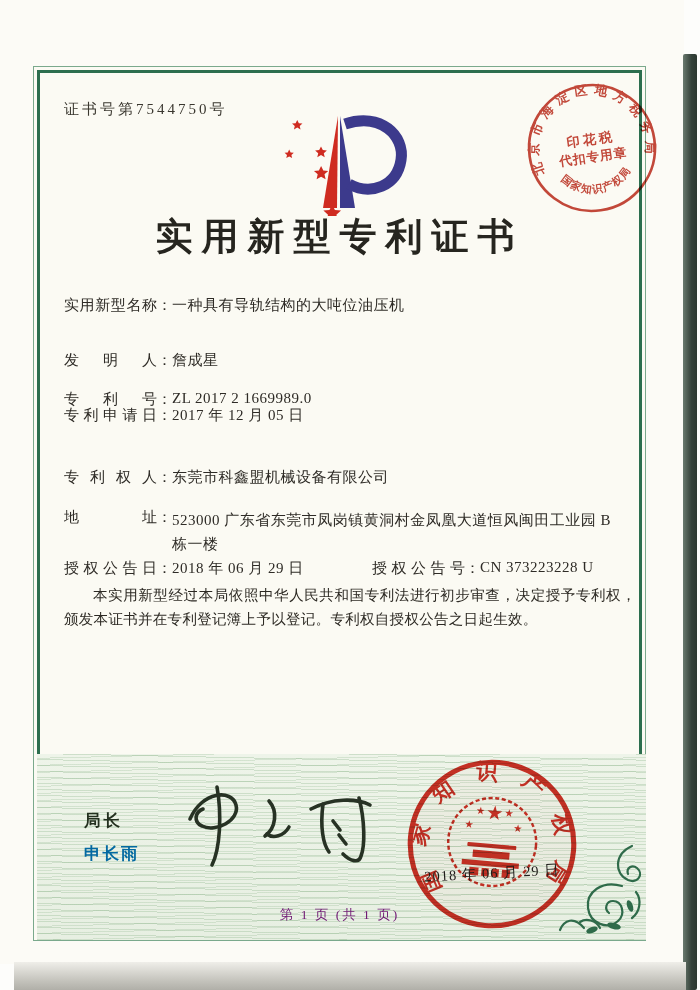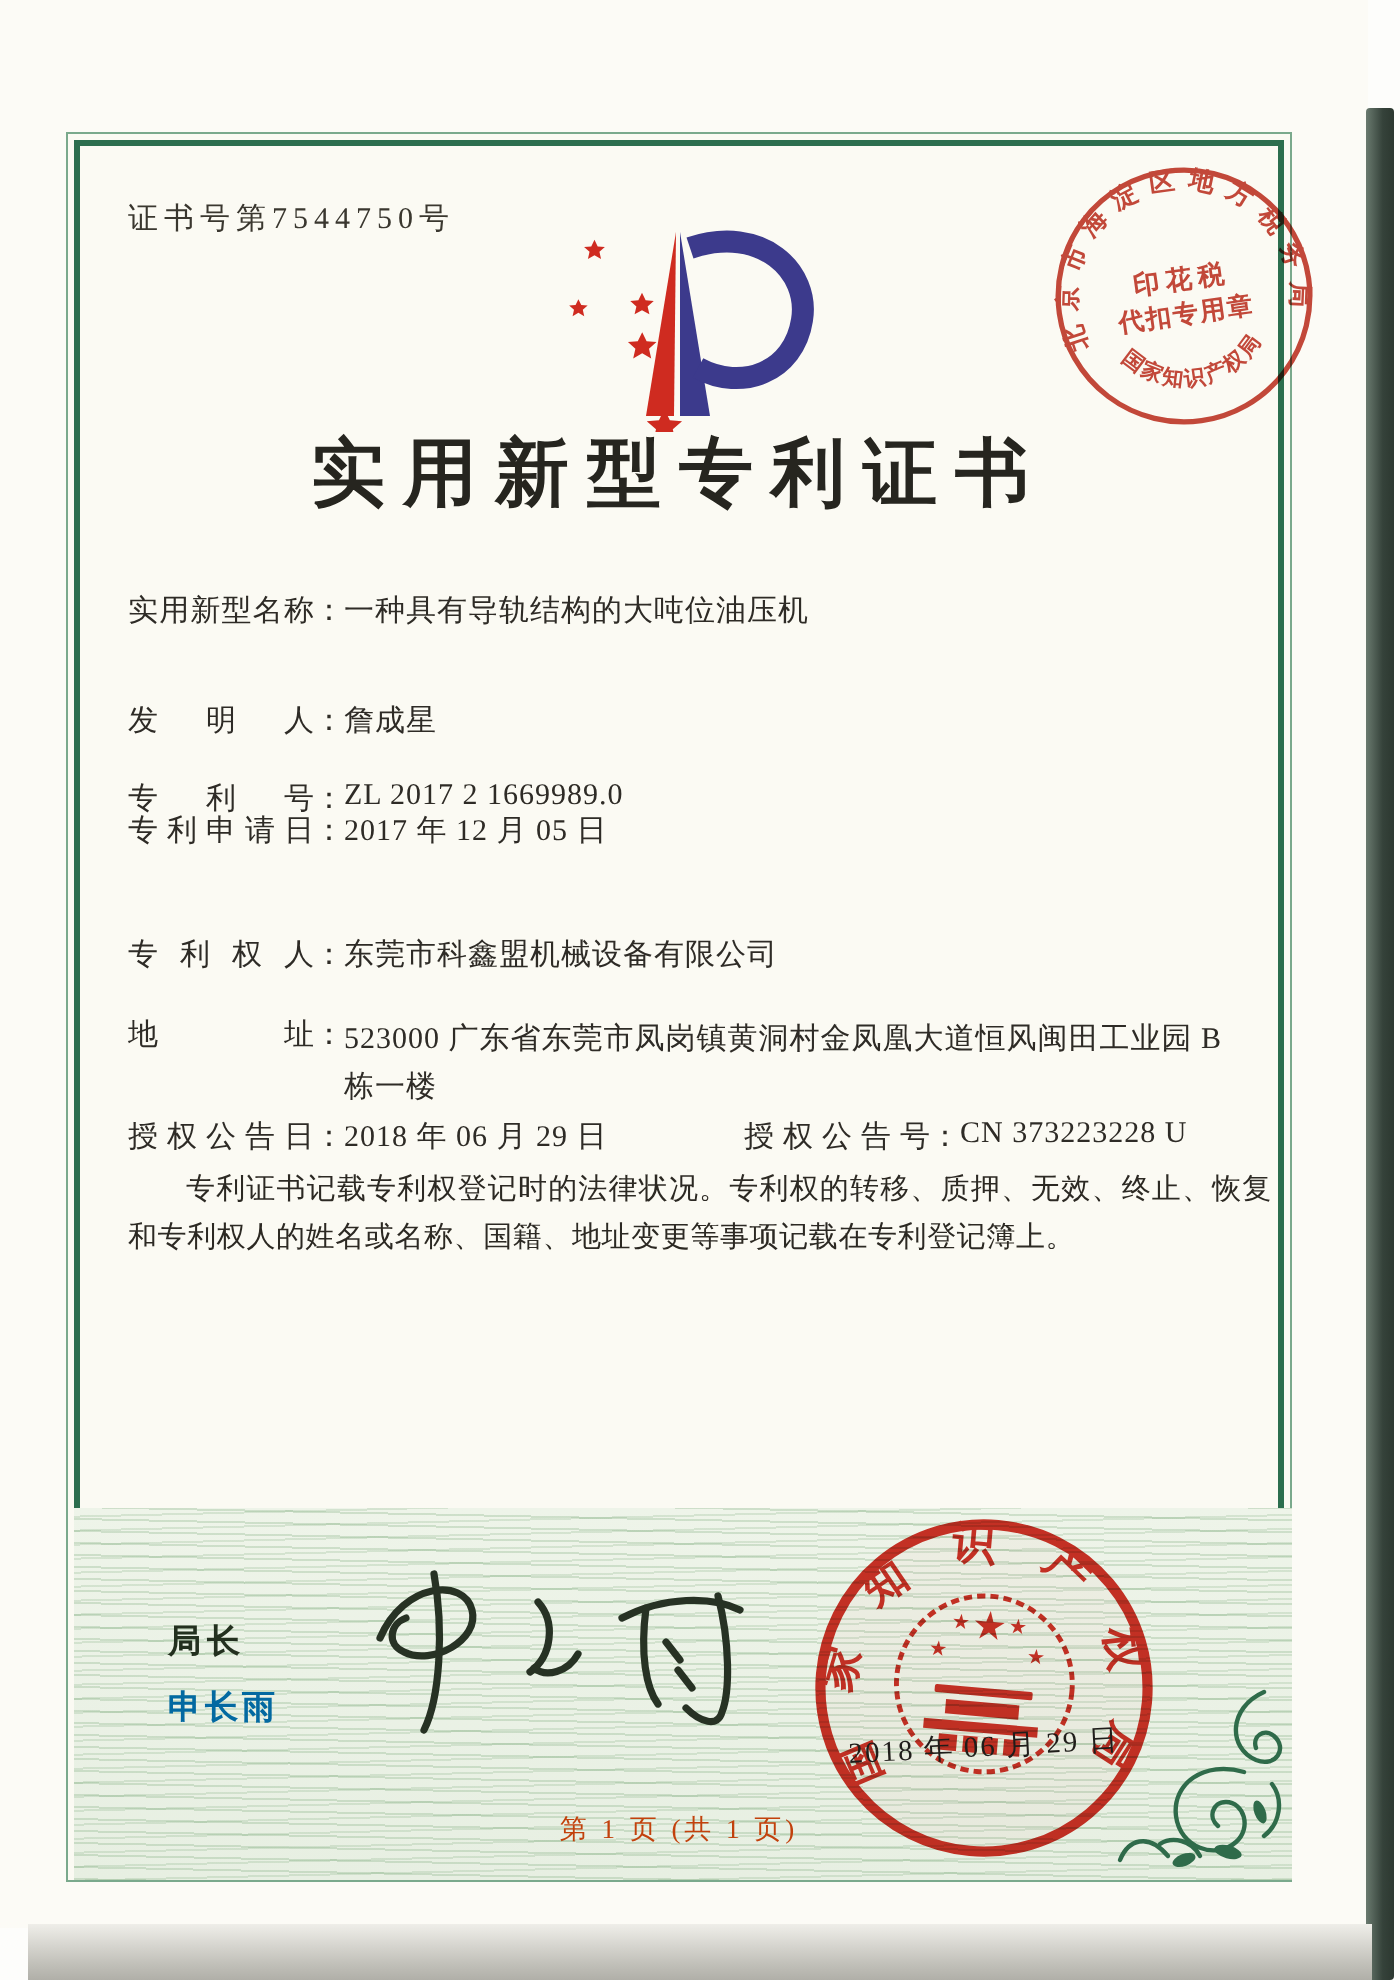--- a/index.html
+++ b/index.html
@@ -75,21 +75,21 @@
 
   .main-seal{left:400px;top:752px;mix-blend-mode:multiply;transform:rotate(5deg);}
   .seal-date{
     left:402px;top:864px;width:180px;text-align:center;font-size:14.5px;
     letter-spacing:1px;color:#1f1d1a;transform:rotate(-3deg);z-index:5;
   }
 
   .flourish{left:556px;top:840px;}
 
   .footer{left:33px;top:906px;width:613px;text-align:center;font-size:13.5px;
-    letter-spacing:2px;color:#c2410c;z-index:6;}
+    letter-spacing:2px;color:#701a75;z-index:6;}
 </style>
 </head>
 <body>
 
 <div class="abs paper"></div>
 <div class="abs edge-right"></div>
 <div class="abs edge-bottom"></div>
 
 <div class="abs frame-outer">
   <div class="frame-inner"></div>
@@ -149,21 +149,21 @@
   <span class="lab">地址</span><span class="colon">：</span><span class="val wrap">523000 广东省东莞市凤岗镇黄洞村金凤凰大道恒风闽田工业园 B 栋一楼</span>
 </div>
 <div class="abs row" style="top:559px">
   <span class="lab">授权公告日</span><span class="colon">：</span><span class="val">2018 年 06 月 29 日</span>
   <span class="pair2">
     <span class="lab">授权公告号</span><span class="colon">：</span><span class="val">CN 373223228 U</span>
   </span>
 </div>
 
 <div class="abs paras">
-  <p>专利证书记载专利权登记时的法律状况。专利权的转移、质押、无效、终止、恢复和专利权人的姓名或名称、国籍、地址变更等事项记载在专利登记簿上。</p>
+  <p>本实用新型经过本局依照中华人民共和国专利法进行初步审查，决定授予专利权，颁发本证书并在专利登记簿上予以登记。专利权自授权公告之日起生效。</p>
 </div>
 
 <div class="abs officer-title">局长</div>
 <div class="abs officer-name">申长雨</div>
 
 <svg class="abs signature" width="212" height="100" viewBox="0 0 212 100">
   <g fill="none" stroke="#273224" stroke-width="3.6" stroke-linecap="round">
     <path d="M18 44 C30 16 60 14 64 30 C68 45 44 58 30 51 C21 47 23 37 31 34"></path>
     <path d="M45 12 C50 40 48 74 40 90"></path>
     <path d="M97 26 C106 36 104 53 93 61"></path>

